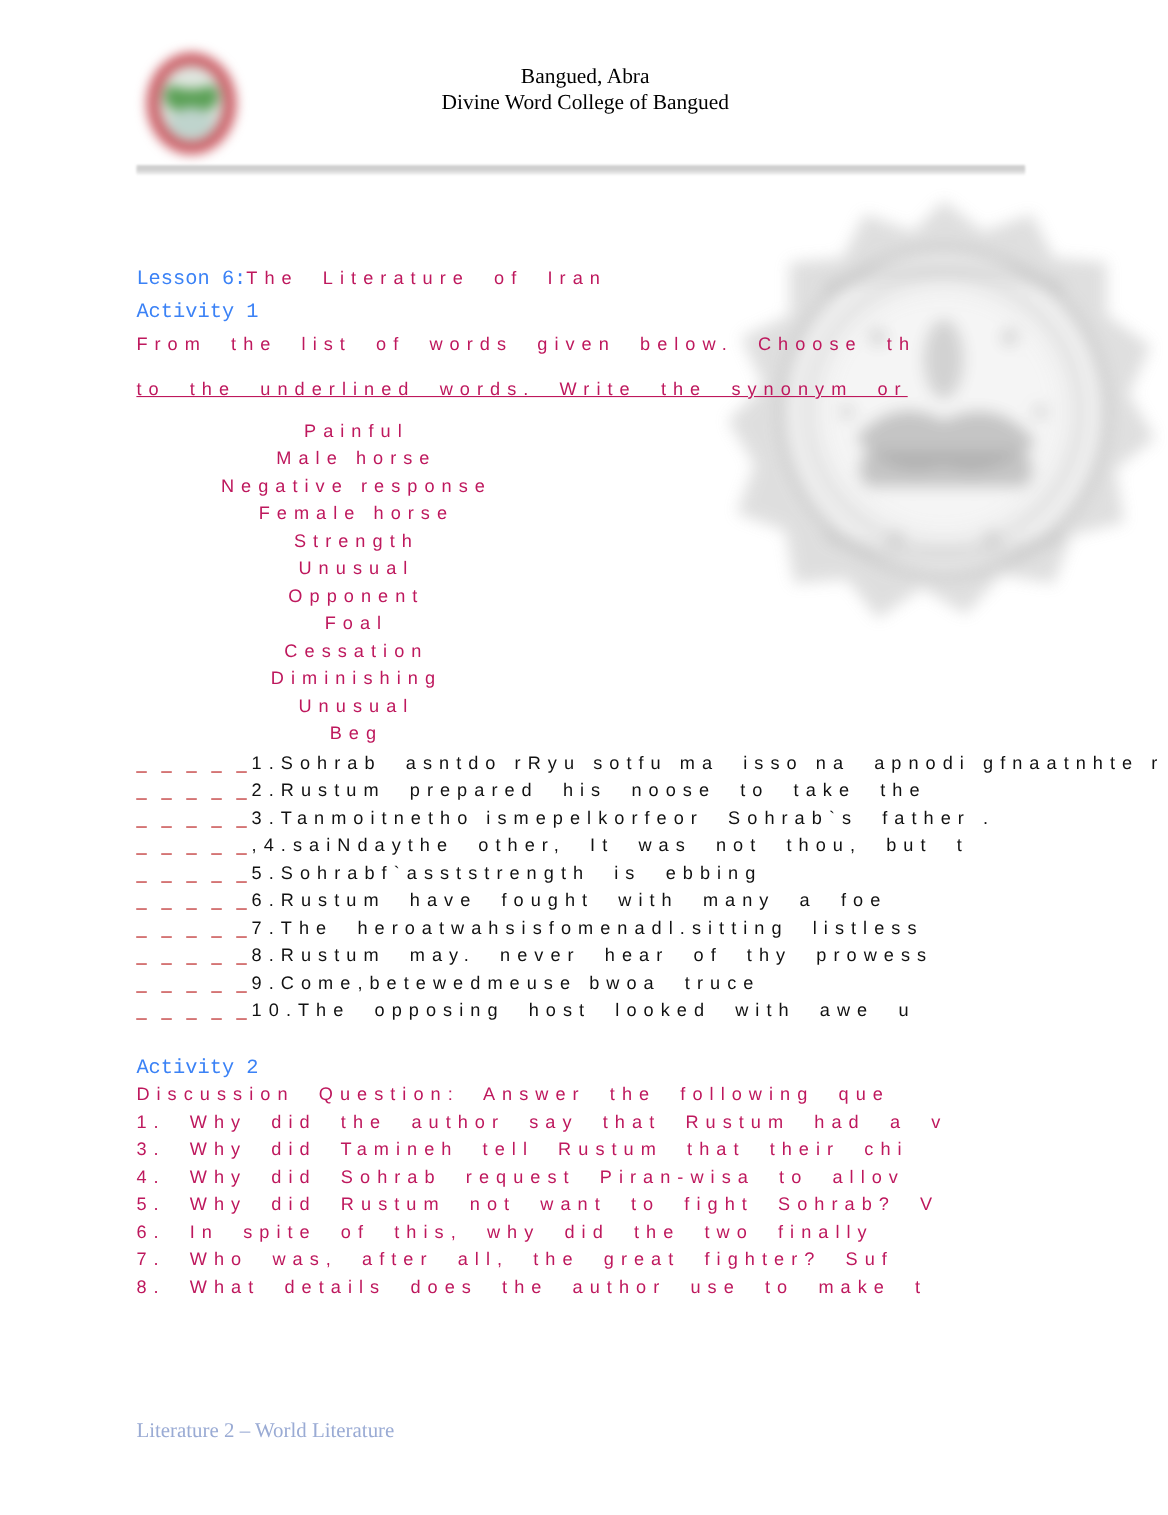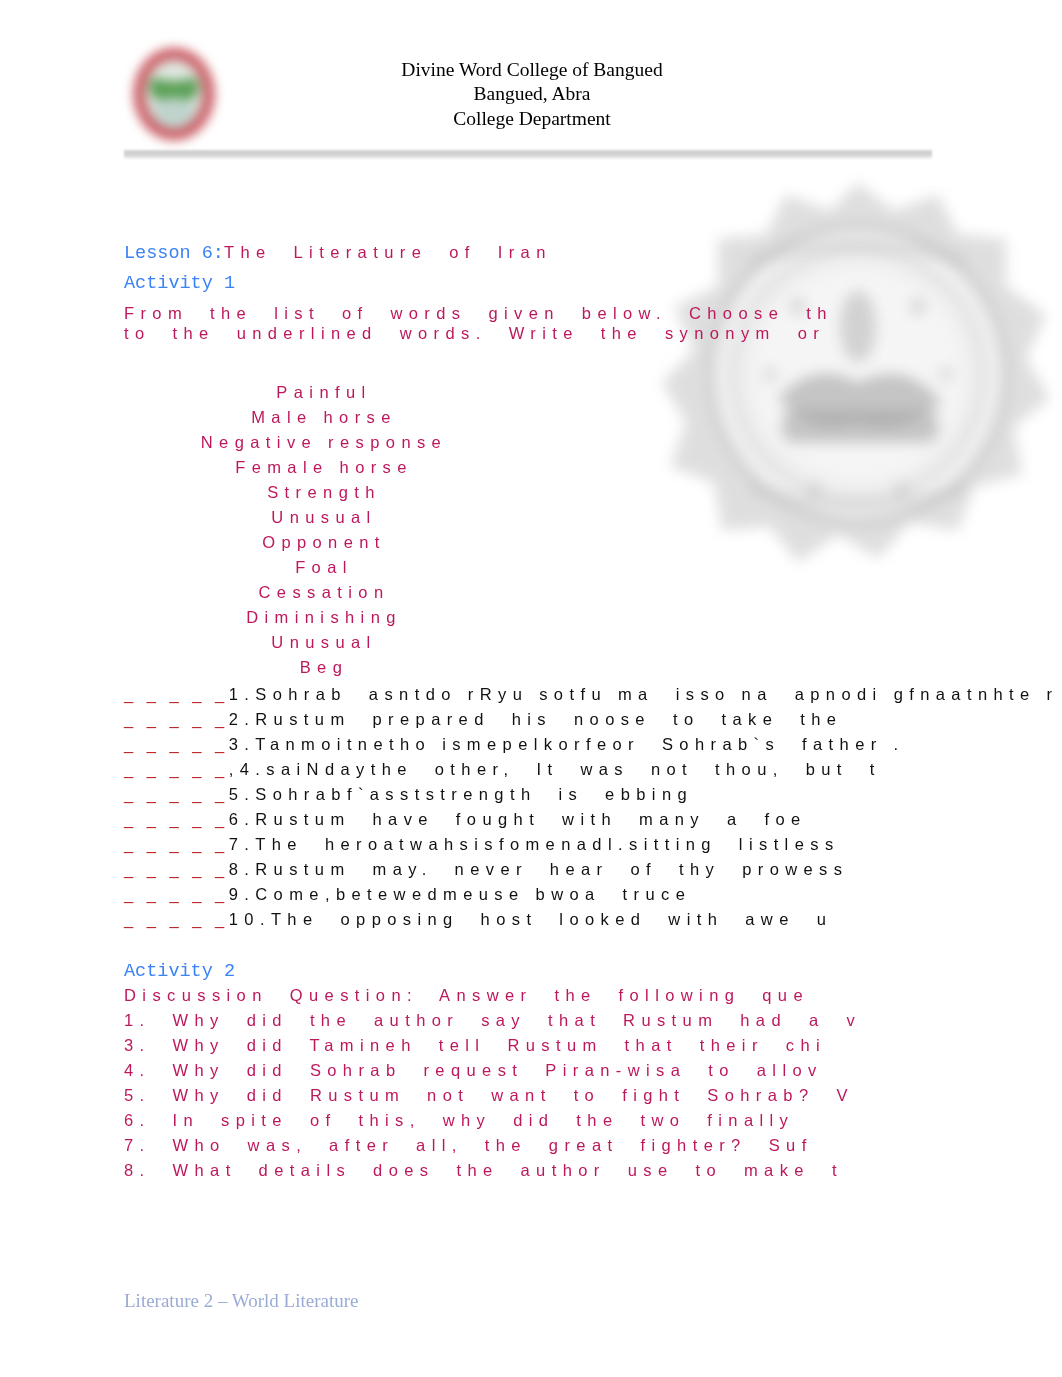--- a/index.html
+++ b/index.html
@@ -106,21 +106,21 @@
   .mono-tight { letter-spacing: 2.0px; }
 
   .row { position: absolute; white-space: pre; }
 
   
   #lesson-row { left: 124px; top: 243px; }
   #lesson-row .serif { vertical-align: baseline; }
   #activity1-row { left: 124px; top: 273px; }
 
   #intro-1 { left: 124px; top: 304px; }
-  #intro-2 { left: 124px; top: 324px; }
+  #intro-2 { left: 124px; top: 345px; text-decoration: underline; }
 
   
   .wordbank {
     position: absolute;
     left: 124px;
     top: 380px;
     width: 1062px;
     z-index: 2;
   }
   .wordbank .wb-line {
@@ -208,23 +208,22 @@
       <svg viewBox="0 0 100 108" xmlns="http://www.w3.org/2000/svg" aria-hidden="true">
         <ellipse cx="50" cy="54" rx="44" ry="50" fill="#c9565e"></ellipse>
         <ellipse cx="50" cy="54" rx="32" ry="38" fill="#d9e0da"></ellipse>
         <ellipse cx="50" cy="47" rx="27" ry="17" fill="#5aa055"></ellipse>
         <ellipse cx="50" cy="74" rx="22" ry="16" fill="#bfd4cd"></ellipse>
         <ellipse cx="50" cy="30" rx="24" ry="10" fill="#dfe6df"></ellipse>
       </svg>
     </div>
 
     <div class="school-block">
+      <div>Bangued, Abra</div>
       <div>Divine Word College of Bangued</div>
-      <div>Bangued, Abra</div>
-      <div>College Department</div>
     </div>
 
     <div class="rule"></div>
   </div>
 
   <div class="content">
 
     <div class="row" id="lesson-row"><span class="serif">Lesson 6:</span><span class="mono">The  Literature  of  Iran</span></div>
 
     <div class="row" id="activity1-row"><span class="serif">Activity 1</span></div>

